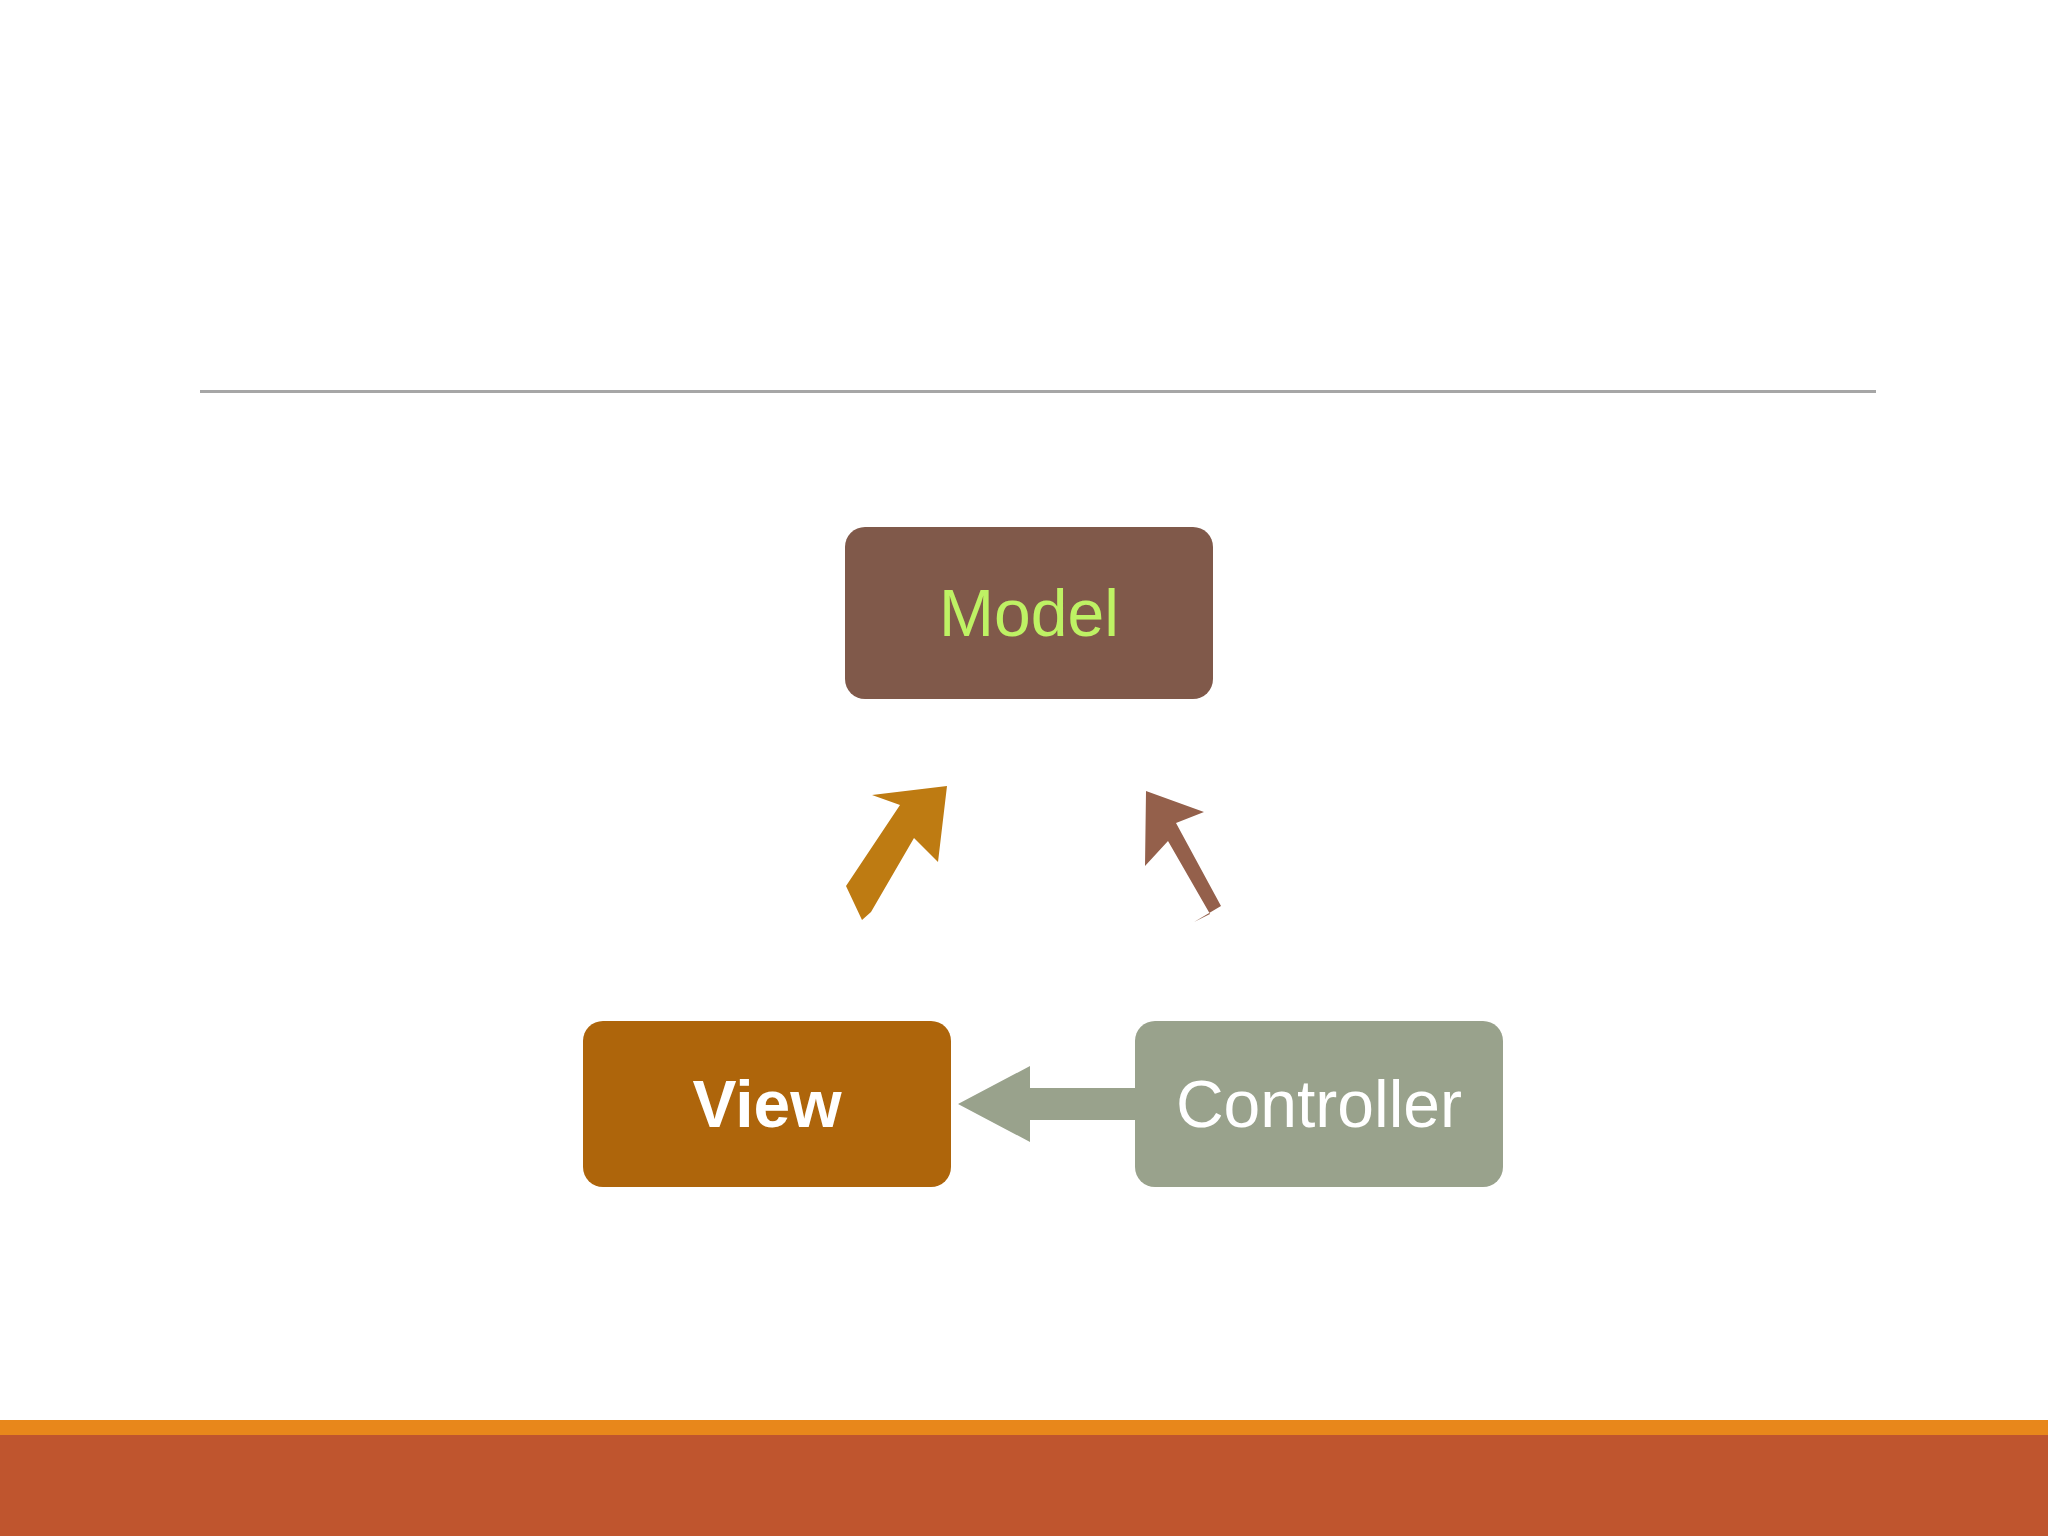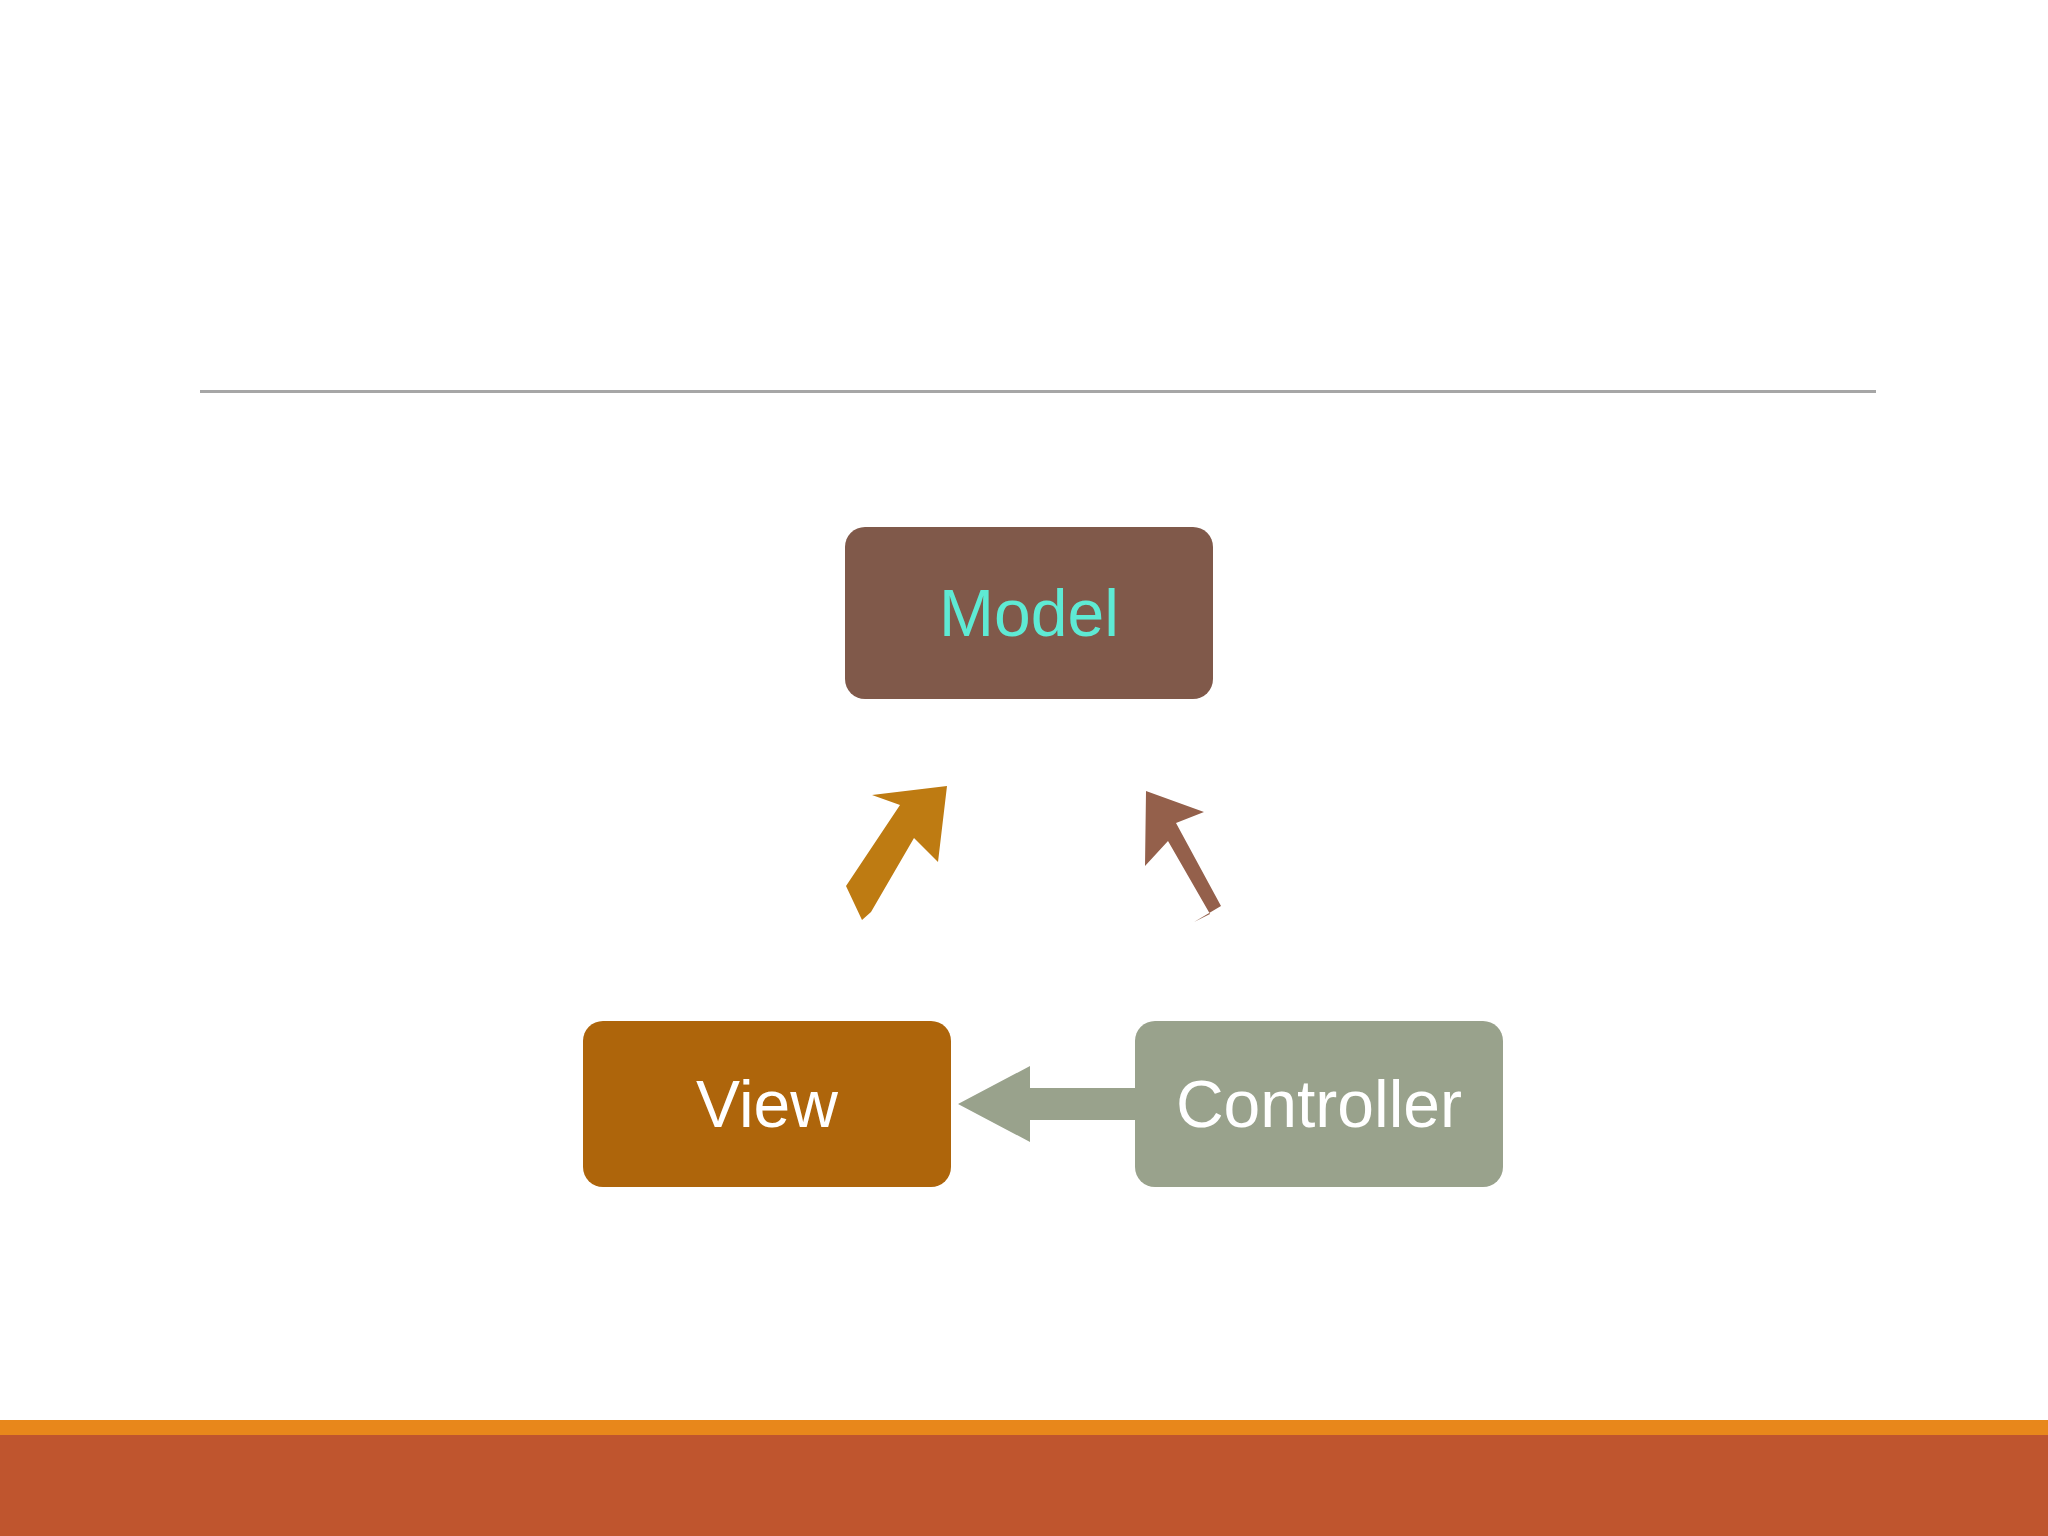--- a/index.html
+++ b/index.html
@@ -70,20 +70,21 @@
     left: 845px;
     top: 527px;
     width: 368px;
     height: 172px;
   }
   #node-view {
     left: 583px;
     top: 1021px;
     width: 368px;
     height: 166px;
+    font-weight: bold;
   }
   #node-controller {
     left: 1135px;
     top: 1021px;
     width: 368px;
     height: 166px;
   }
 
   
   #arrow-layer {
@@ -128,21 +129,21 @@
 
       <g>
         <polygon fill="#94604b" points="1194,922 1221,906 1176,823 1204,812 1146,791 1145,866 1168,841 1210,914"></polygon>
       </g>
 
       <g>
         <polygon fill="#99a28c" points="958,1104 1030,1066 1030,1088 1136,1088 1136,1120 1030,1120 1030,1142"></polygon>
       </g>
     </svg>
 
-    <div class="node" id="node-model" style="background: rgb(128, 89, 74); color: #5eead4;">
+    <div class="node" id="node-model" style="background: rgb(128, 89, 74); color: #bef264;">
       <span>Model</span>
     </div>
 
     <div class="node" id="node-view" style="background: rgb(174, 101, 11); color: rgb(255, 255, 255);">
       <span>View</span>
     </div>
 
     <div class="node" id="node-controller" style="background: rgb(153, 162, 140); color: rgb(255, 255, 255);">
       <span>Controller</span>
     </div>

